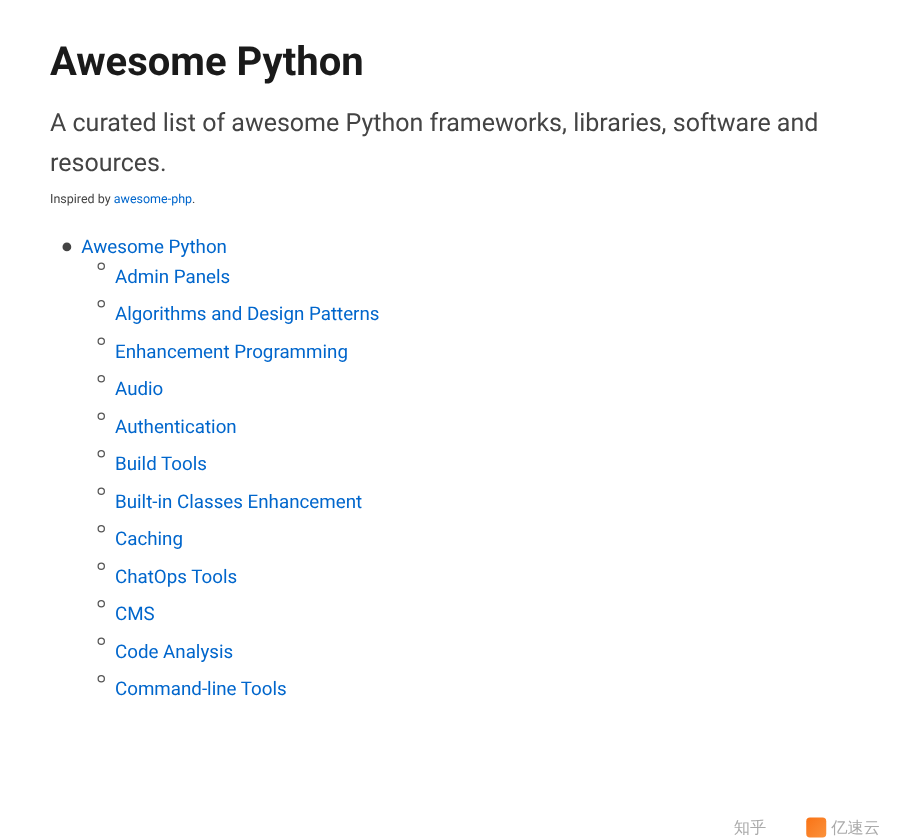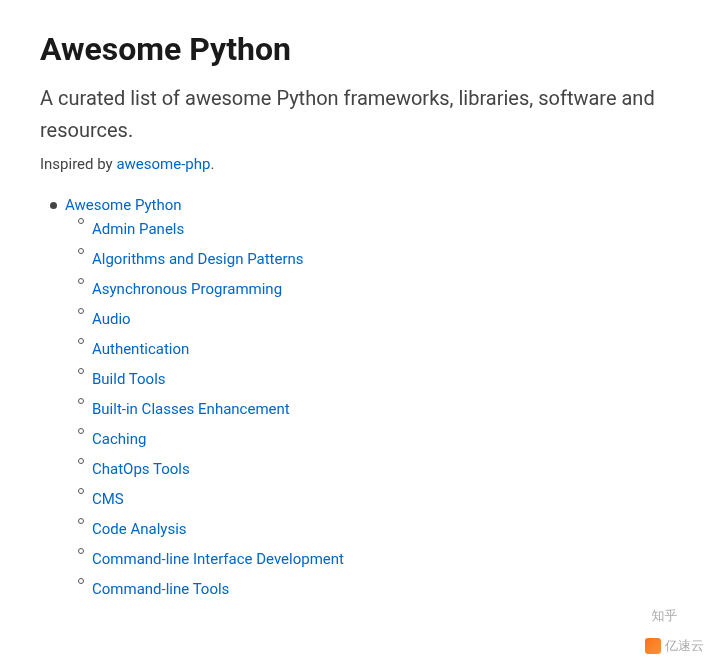--- a/index.html
+++ b/index.html
@@ -28,21 +28,21 @@
     }
 
     .description {
       font-size: 20px;
       color: #444444;
       margin-bottom: 6px;
       line-height: 1.6;
     }
 
     .inspired {
-      font-size: 15px;
+      font-size: 10px;
       color: #444444;
       margin-bottom: 20px;
       line-height: 1.6;
     }
 
     .inspired a {
       color: #0066cc;
       text-decoration: none;
     }
 
@@ -98,26 +98,25 @@
 
     ul.sub-level > li > a {
       font-size: 15px;
       color: #0066cc;
       text-decoration: none;
       line-height: 1.5;
     }
 
     .watermark-area {
       position: absolute;
-      bottom: 16px;
+      bottom: 0;
       right: 16px;
       display: flex;
       align-items: center;
       gap: 12px;
-      flex-direction: column;
     }
 
     .watermark-zhihu {
       font-size: 13px;
       color: #aaa;
     }
 
     .watermark-yisuyun {
       font-size: 13px;
       color: #aaa;
@@ -157,21 +156,21 @@
     <li>
           <span class="bullet-hollow"></span>
           <a href="#">Admin Panels</a>
         </li>
         <li>
           <span class="bullet-hollow"></span>
           <a href="#">Algorithms and Design Patterns</a>
         </li>
         <li>
           <span class="bullet-hollow"></span>
-          <a href="#">Asynchronous Programming</a>
+          <a href="#">Enhancement Programming</a>
         </li>
         <li>
           <span class="bullet-hollow"></span>
           <a href="#">Audio</a>
         </li>
         <li>
           <span class="bullet-hollow"></span>
           <a href="#">Authentication</a>
         </li>
         <li>
@@ -190,24 +189,20 @@
           <span class="bullet-hollow"></span>
           <a href="#">ChatOps Tools</a>
         </li>
         <li>
           <span class="bullet-hollow"></span>
           <a href="#">CMS</a>
         </li>
         <li>
           <span class="bullet-hollow"></span>
           <a href="#">Code Analysis</a>
-        </li>
-        <li>
-          <span class="bullet-hollow"></span>
-          <a href="#">Command-line Interface Development</a>
         </li>
         <li>
           <span class="bullet-hollow"></span>
           <a href="#">Command-line Tools</a>
         </li>
       </ul>
   </li>
 </ul>
 
 <div class="watermark-area">

